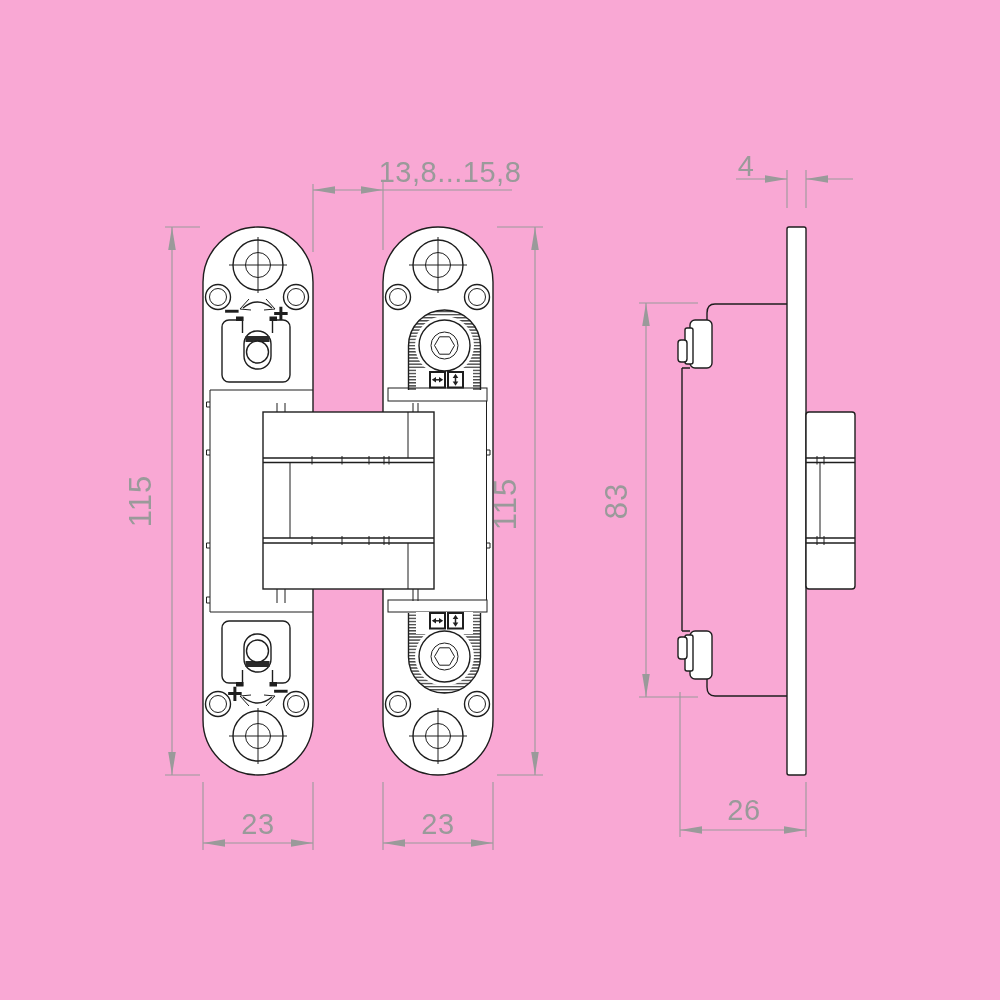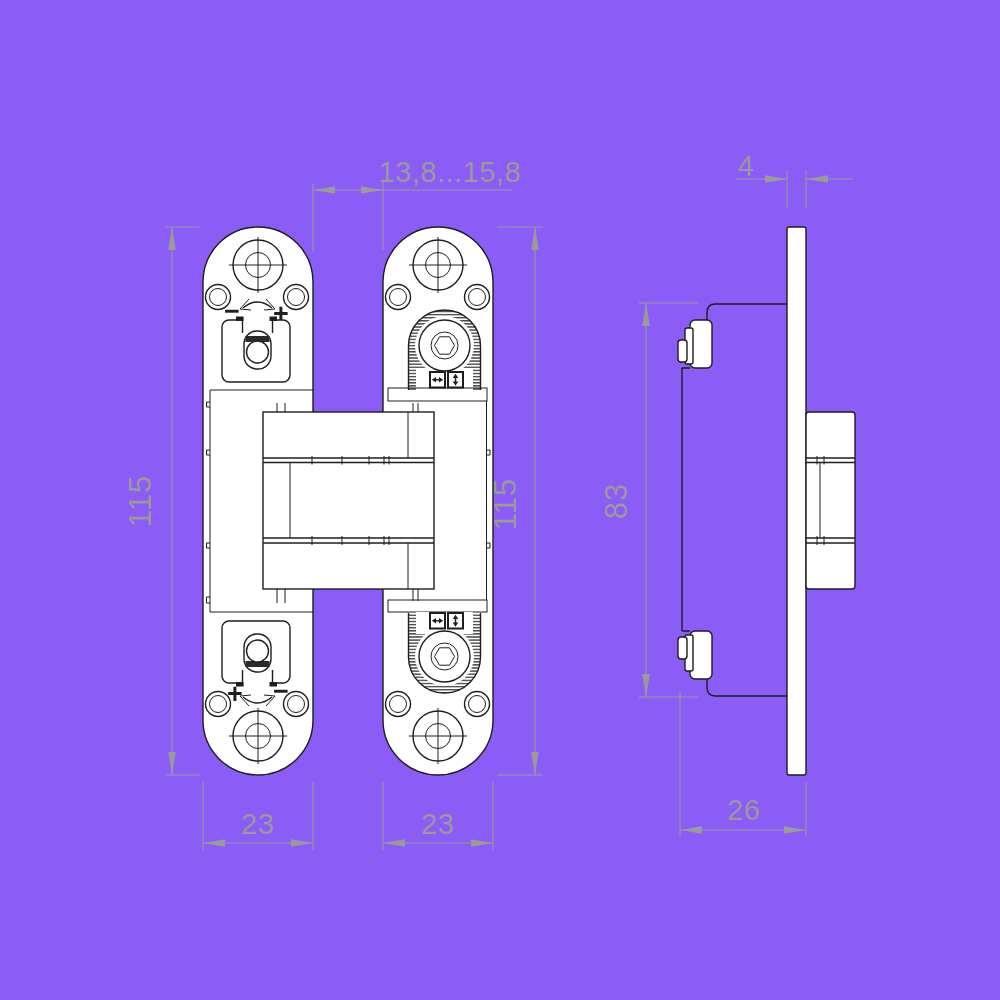--- a/index.html
+++ b/index.html
@@ -1,16 +1,16 @@
 <!DOCTYPE html>
 <html><head>
 <meta charset="utf-8">
 <style>
   html,body{margin:0;padding:0;background:#ffffff;}
-  .stage{width:1000px;height:1000px;position:relative;background:#8b5cf6;overflow:hidden;}
+  .stage{width:1000px;height:1000px;position:relative;background:#f9a8d4;overflow:hidden;}
   svg{display:block;}
   svg text{font-family:"Liberation Sans","DejaVu Sans",sans-serif;}
   .dimtxt{fill:#9a9a9a;font-size:29px;letter-spacing:0.5px;}
   .dimtxt-big{fill:#9a9a9a;font-size:31px;letter-spacing:1px;}
   .signtxt{fill:#1e1e1e;font-size:27px;font-weight:bold;}
   .geo{stroke:#1e1e1e;stroke-width:1.4;fill:none;}
   .geow{stroke:#1e1e1e;stroke-width:1.4;fill:#ffffff;}
   .geothin{stroke:#1e1e1e;stroke-width:1;fill:none;}
   .dimline{stroke:#9a9a9a;stroke-width:1.1;fill:none;}
   .dimarrow{fill:#9a9a9a;stroke:none;}

